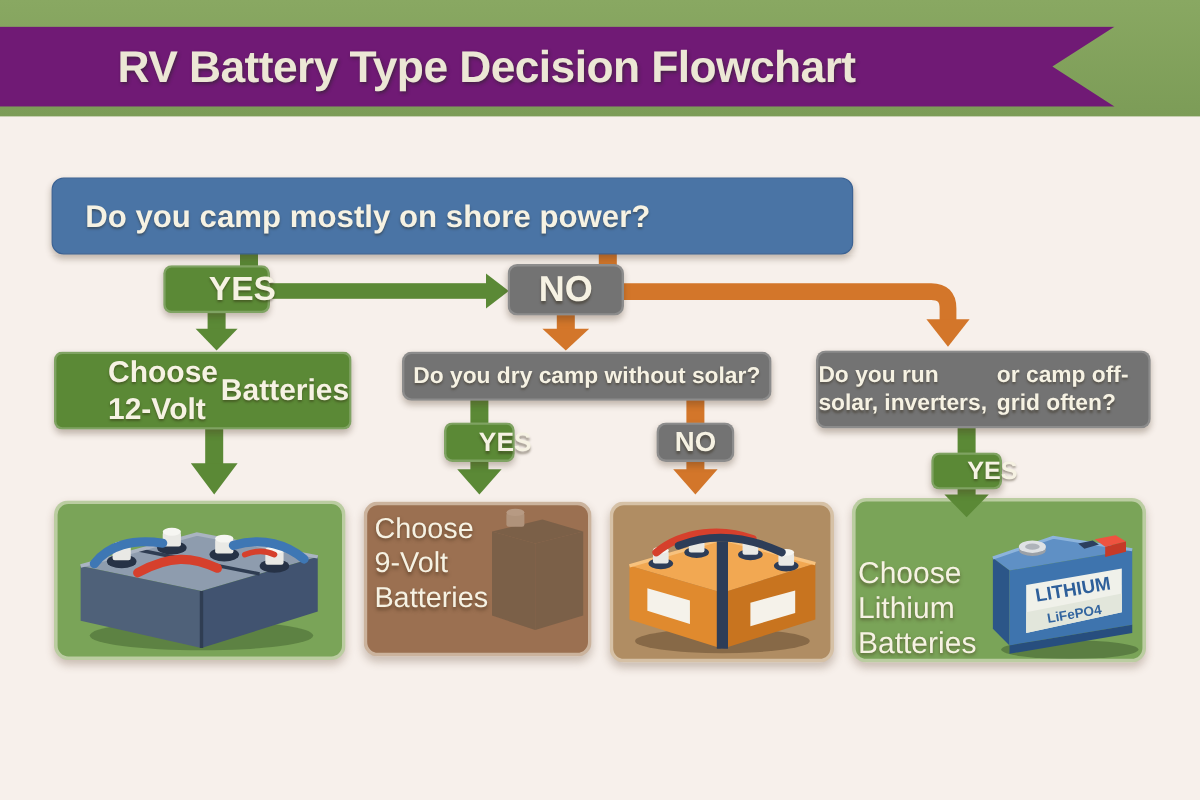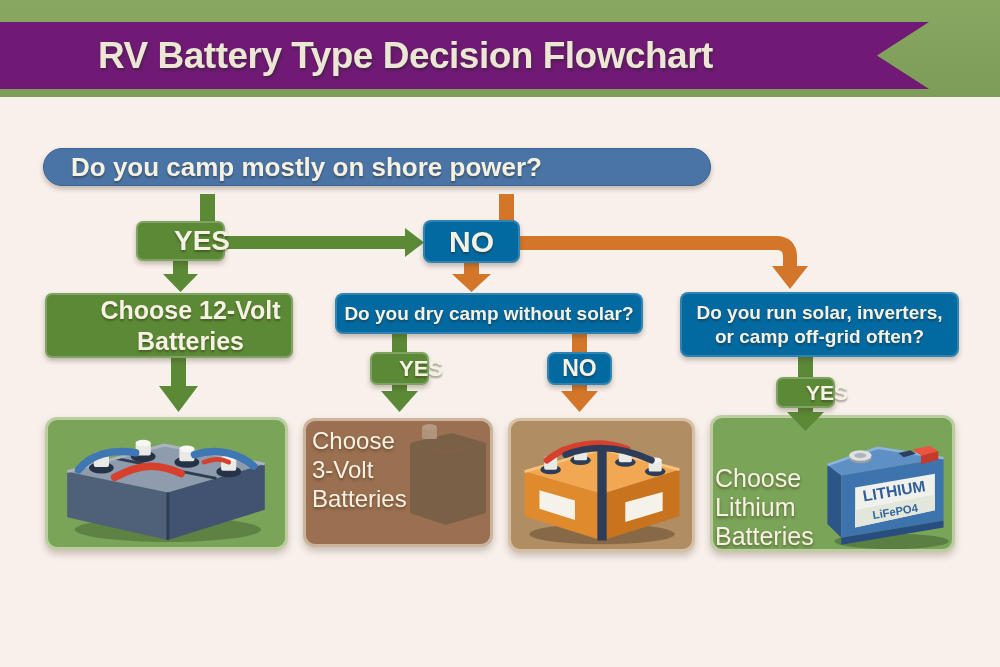--- a/index.html
+++ b/index.html
@@ -19,23 +19,23 @@
   
   .overlay{position:absolute;left:0;top:0;width:1000px;height:667px;z-index:2;pointer-events:none;}
   
   .box{position:absolute;box-sizing:border-box;z-index:3;
     color:#f6f2e3;font-weight:bold;text-shadow:0 2px 2px rgba(40,30,10,.4);
     display:flex;align-items:center;justify-content:center;
     box-shadow:0 3px 5px rgba(70,50,30,.3);}
   .box.blue{background:#4a74a5;border:1px solid #3b6294;border-radius:10px;
     justify-content:flex-start;padding-left:27px;font-size:26px;}
   .box.green{background:#5b8936;border:2px solid rgba(255,255,255,.22);border-radius:7px;padding-left:43px;}
-  .box.orange{background:#0369a1;border:2px solid rgba(255,255,255,.18);border-radius:8px;}
-  .box .stack{display:flex;flex-direction:column;align-items:center;justify-content:center;width:100%;}
-  #q1{left:43px;top:148px;width:668px;height:38px;border-radius:22px;}
+  .box.orange{background:#737373;border:2px solid rgba(255,255,255,.18);border-radius:8px;}
+  .box .stack{display:flex;flex-direction:row;align-items:center;justify-content:center;width:100%;}
+  #q1{left:43px;top:148px;width:668px;height:64px;}
   #yes1{left:136px;top:221px;width:89px;height:40px;font-size:28px;}
   #no1{left:423px;top:220px;width:97px;height:43px;font-size:30px;}
   #out12v{left:45px;top:293px;width:248px;height:65px;font-size:25px;line-height:31px;}
   #q2{left:335px;top:293px;width:308px;height:41px;font-size:19px;}
   #q3{left:680px;top:292px;width:279px;height:65px;font-size:19px;line-height:24px;}
   #yes2{left:370px;top:352px;width:59px;height:33px;font-size:22px;}
   #no2{left:547px;top:352px;width:65px;height:33px;font-size:23px;}
   #yes3{left:776px;top:377px;width:59px;height:31px;font-size:21px;}
   
   .panel{position:absolute;z-index:1;box-sizing:border-box;overflow:hidden;
@@ -152,21 +152,21 @@
       <g opacity="0.33" fill="#3c4138">
         <polygon points="104,22 146,12 180,22 140,32"></polygon>
         <polygon points="104,22 140,32 140,104 104,92"></polygon>
         <polygon points="140,32 180,22 180,92 140,104"></polygon>
         <rect x="116" y="6" width="15" height="12" rx="2" fill="#d9d9d2"></rect>
         <ellipse cx="123.5" cy="6" rx="7.5" ry="3" fill="#efefe8"></ellipse>
       </g>
     </svg>
     <div id="golfText" class="panel-text">
       <div>Choose</div>
-      <div>3-Volt</div>
+      <div>9-Volt</div>
       <div>Batteries</div>
     </div>
   </div>
 
   <div id="panel6v" class="panel">
     <svg id="svg6v" class="illus" viewBox="0 0 190 135">
       <ellipse cx="95" cy="119" rx="78" ry="11" fill="rgba(60,40,20,0.35)"></ellipse>
       <polygon points="12,52 95,28 178,50 95,76" fill="#f2a852"></polygon>
       <polygon points="12,52 95,76 95,126 12,100" fill="#e08a2e"></polygon>
       <polygon points="95,76 178,50 178,100 95,126" fill="#c8741f"></polygon>

